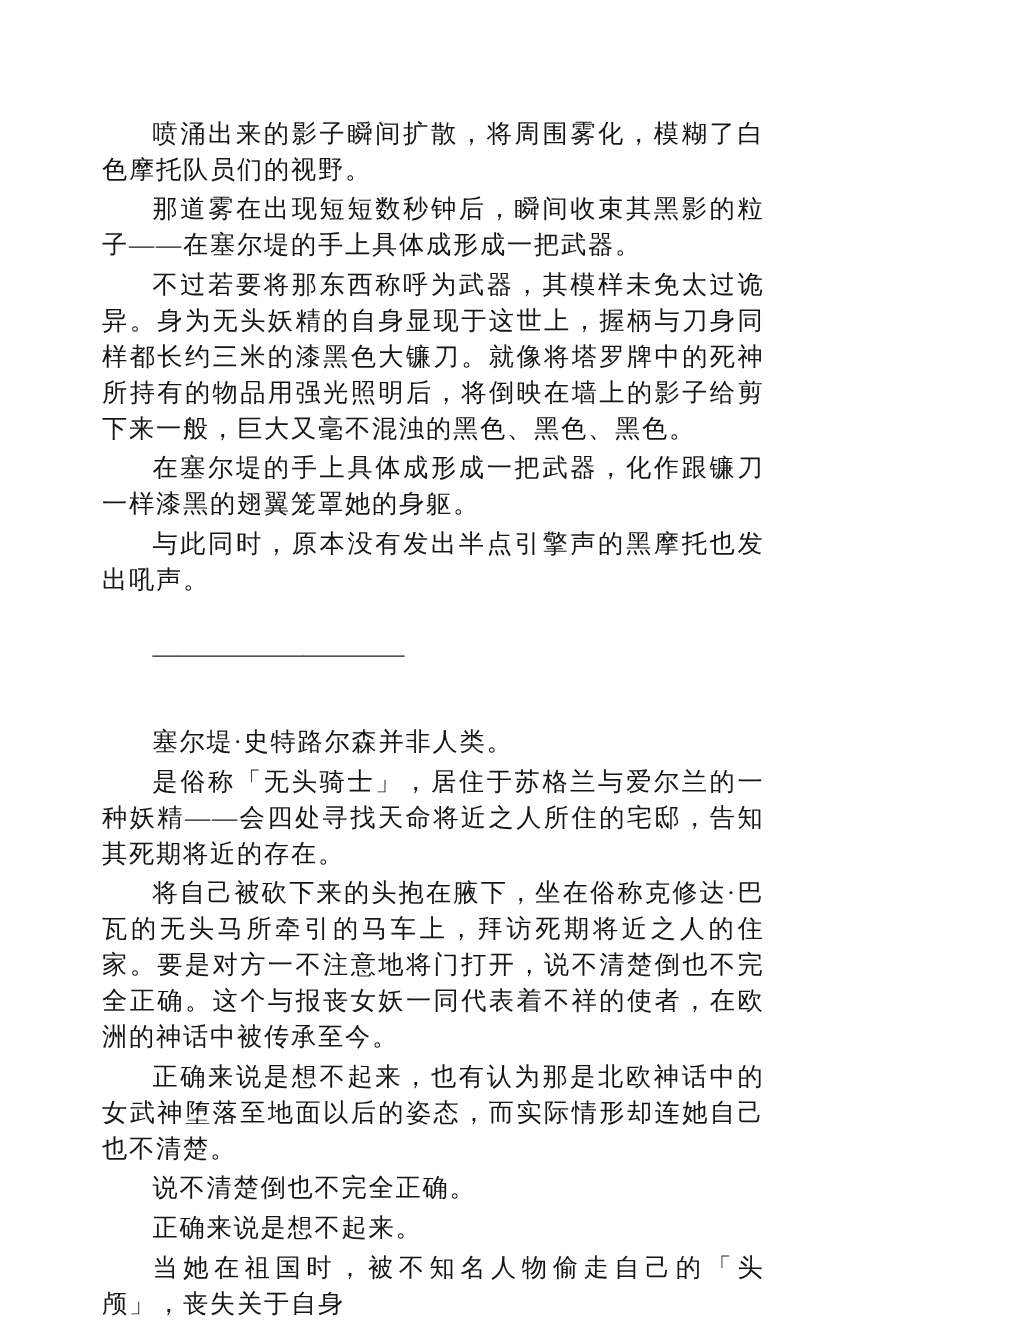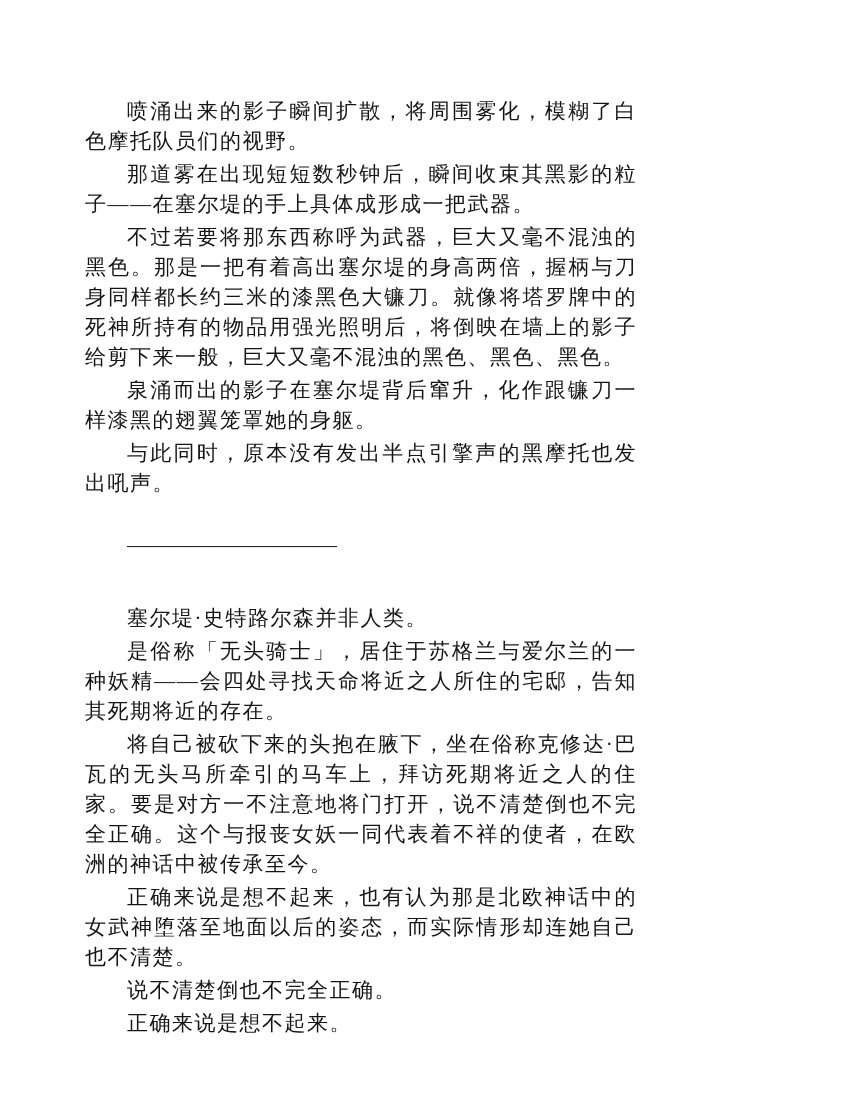--- a/index.html
+++ b/index.html
@@ -37,25 +37,26 @@
     letter-spacing: 0;
     white-space: nowrap;
   }
 </style>
 </head>
 <body>
 
 <div class="page">
   <p>喷涌出来的影子瞬间扩散，将周围雾化，模糊了白色摩托队员们的视野。</p>
   <p>那道雾在出现短短数秒钟后，瞬间收束其黑影的粒子——在塞尔堤的手上具体成形成一把武器。</p>
-  <p>不过若要将那东西称呼为武器，巨大又毫不混浊的黑色。那是一把有着高出塞尔堤的身高两倍，握柄与刀身同样都长约三米的漆黑色大镰刀。就像将塔罗牌中的死神所持有的物品用强光照明后，将倒映在墙上的影子给剪下来一般，巨大又毫不混浊的黑色、黑色、黑色。</p>
-  <p>泉涌而出的影子在塞尔堤背后窜升，化作跟镰刀一样漆黑的翅翼笼罩她的身躯。</p>
+  <p>不过若要将那东西称呼为武器，其模样未免太过诡异。身为无头妖精的自身显现于这世上，握柄与刀身同样都长约三米的漆黑色大镰刀。就像将塔罗牌中的死神所持有的物品用强光照明后，将倒映在墙上的影子给剪下来一般，巨大又毫不混浊的黑色、黑色、黑色。</p>
+  <p>在塞尔堤的手上具体成形成一把武器，化作跟镰刀一样漆黑的翅翼笼罩她的身躯。</p>
   <p>与此同时，原本没有发出半点引擎声的黑摩托也发出吼声。</p>
 
   <p class="divider">——————————</p>
 
   <p>塞尔堤·史特路尔森并非人类。</p>
   <p>是俗称「无头骑士」，居住于苏格兰与爱尔兰的一种妖精——会四处寻找天命将近之人所住的宅邸，告知其死期将近的存在。</p>
   <p>将自己被砍下来的头抱在腋下，坐在俗称克修达·巴瓦的无头马所牵引的马车上，拜访死期将近之人的住家。要是对方一不注意地将门打开，说不清楚倒也不完全正确。这个与报丧女妖一同代表着不祥的使者，在欧洲的神话中被传承至今。</p>
   <p>正确来说是想不起来，也有认为那是北欧神话中的女武神堕落至地面以后的姿态，而实际情形却连她自己也不清楚。</p>
   <p>说不清楚倒也不完全正确。</p>
   <p>正确来说是想不起来。</p>
+  <p>当她在祖国时，被不知名人物偷走自己的「头颅」，丧失关于自身</p>
 </div>
 
 </body></html>

